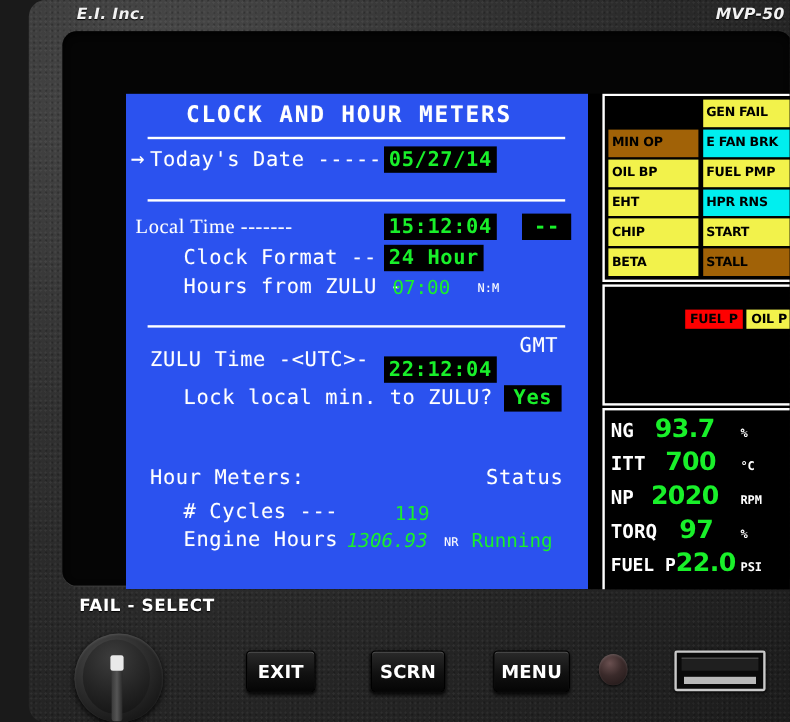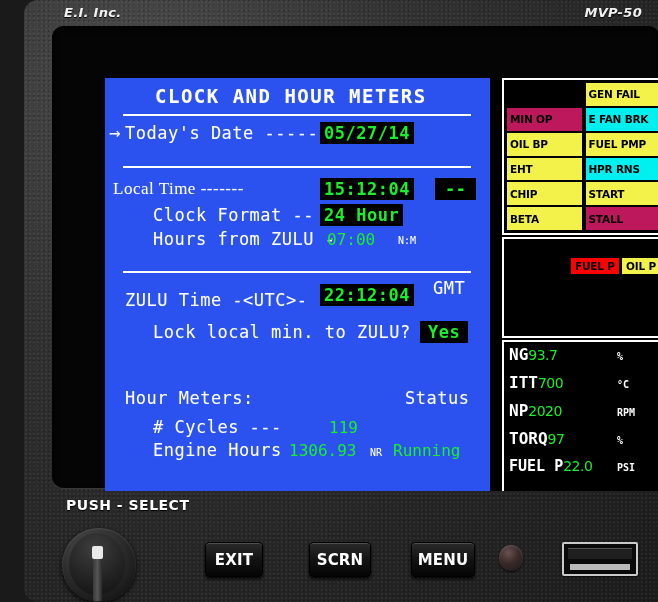--- a/index.html
+++ b/index.html
@@ -26,21 +26,21 @@
   }
 
   
   .brand{
     position:absolute;top:5px;color:#f2f2f2;
     font-family:"DejaVu Sans", sans-serif;
     font-weight:bold;font-style:italic;font-size:13px;
     letter-spacing:.3px;text-shadow:0 1px 1px #000;
   }
   #brand-left{left:40px;}
-  #brand-right{right:40px;}
+  #brand-right{right:28px;}
 
   
   #screen-well{
     position:absolute;left:28px;top:26px;width:608px;height:462px;
     background:#050505;border-radius:12px;
     box-shadow:inset 0 2px 6px rgba(0,0,0,.9), 0 1px 0 rgba(255,255,255,.08);
   }
   #screen{
     position:absolute;left:53px;top:52px;width:560px;height:413px;
     background:#000;overflow:hidden;
@@ -84,21 +84,21 @@
   }
   .ann{
     display:flex;align-items:center;
     font-family:"DejaVu Sans", sans-serif;
     font-size:10.5px;font-weight:bold;color:#000;
     padding-left:3px;letter-spacing:-.2px;
     box-sizing:border-box;
   }
   .ann.blank{background:transparent;}
   .ann.yellow{background:#f2f24b;}
-  .ann.red{background:#be185d;}
+  .ann.red{background:#a16207;}
   .ann.cyan{background:#00efef;}
 
   #mid{
     position:absolute;left:397px;top:159px;width:163px;height:101px;
     background:#000;border:2px solid #fff;box-sizing:border-box;
   }
   .chip{
     position:absolute;font-family:"DejaVu Sans", sans-serif;
     font-size:10.5px;font-weight:bold;color:#000;
     padding:2px 4px;letter-spacing:-.2px;
@@ -112,22 +112,22 @@
   .grow{
     position:relative;height:28px;display:flex;align-items:baseline;
     padding:0 4px 0 5px;box-sizing:border-box;
   }
   .gname{
     color:#fff;font-family:"DejaVu Sans Mono", monospace;
     font-size:16px;font-weight:bold;letter-spacing:0;flex:0 0 auto;
   }
   .gval{
     color:#19f02a;font-family:"DejaVu Sans", sans-serif;
-    font-size:14px;font-weight:normal;
-    flex:1 1 auto;text-align:left;padding-right:4px;letter-spacing:-.5px;
+    font-size:21px;font-weight:bold;
+    flex:1 1 auto;text-align:center;padding-right:4px;letter-spacing:-.5px;
   }
   .gunit{
     color:#fff;font-family:"DejaVu Sans Mono", monospace;
     font-size:10px;font-weight:bold;flex:0 0 30px;text-align:left;
   }
 
   
   #push-select{
     position:absolute;left:42px;top:497px;color:#fff;
     font-family:"DejaVu Sans", sans-serif;
@@ -215,34 +215,34 @@
         <div class="txt lbl" style="left:48px;top:127px;">Clock Format --</div>
         <div class="field" style="left:215px;top:126px;">24 Hour</div>
 
         <div class="txt lbl" style="left:48px;top:151px;">Hours from ZULU -</div>
         <div class="val" style="left:222px;top:152px;">07:00</div>
         <div class="txt small" style="left:293px;top:157px;">N:M</div>
 
         <div class="ln" style="left:18px;top:193px;width:348px;"></div>
 
         <div class="txt lbl" style="left:20px;top:212px;">ZULU Time -&lt;UTC&gt;-</div>
-        <div class="field" style="left:215px;top:206px;">22:12:04</div>
+        <div class="field" style="left:215px;top:219px;">22:12:04</div>
         <div class="txt lbl" style="left:328px;top:200px;">GMT</div>
 
         <div class="txt lbl" style="left:48px;top:244px;">Lock local min. to ZULU?</div>
         <div class="field" style="left:315px;top:243px;padding:1px 8px;">Yes</div>
 
         <div class="txt lbl" style="left:20px;top:310px;">Hour Meters:</div>
         <div class="txt lbl" style="left:300px;top:310px;">Status</div>
 
         <div class="txt lbl" style="left:48px;top:339px;"># Cycles ---</div>
         <div class="val" style="left:224px;top:340px;">119</div>
 
         <div class="txt lbl" style="left:48px;top:362px;">Engine Hours</div>
-        <div class="val" style="left:184px;top:363px;">1306.93</div>
+        <div class="val" style="left:184px;top:363px;font-style:italic;">1306.93</div>
         <div class="txt small" style="left:265px;top:369px;">NR</div>
         <div class="val" style="left:288px;top:363px;">Running</div>
       </div>
 
       <div id="annun">
         <div class="grid">
           <div class="ann blank"></div>
           <div class="ann yellow">GEN FAIL</div>
           <div class="ann red">MIN OP</div>
           <div class="ann cyan">E FAN BRK</div>
@@ -286,21 +286,21 @@
         <div class="grow">
           <span class="gname" style="font-size:15px;">FUEL P</span>
           <span class="gval">22.0</span>
           <span class="gunit">PSI</span>
         </div>
       </div>
 
     </div>
   </div>
 
-  <div id="push-select">PUSH - SELECT</div>
+  <div id="push-select">FAIL - SELECT</div>
 
   <div id="knob">
     <div class="face">
       <div class="pointer"></div>
       <div class="dot"></div>
     </div>
   </div>
 
   <div class="btn" id="btn-exit">EXIT</div>
   <div class="btn" id="btn-scrn">SCRN</div>

